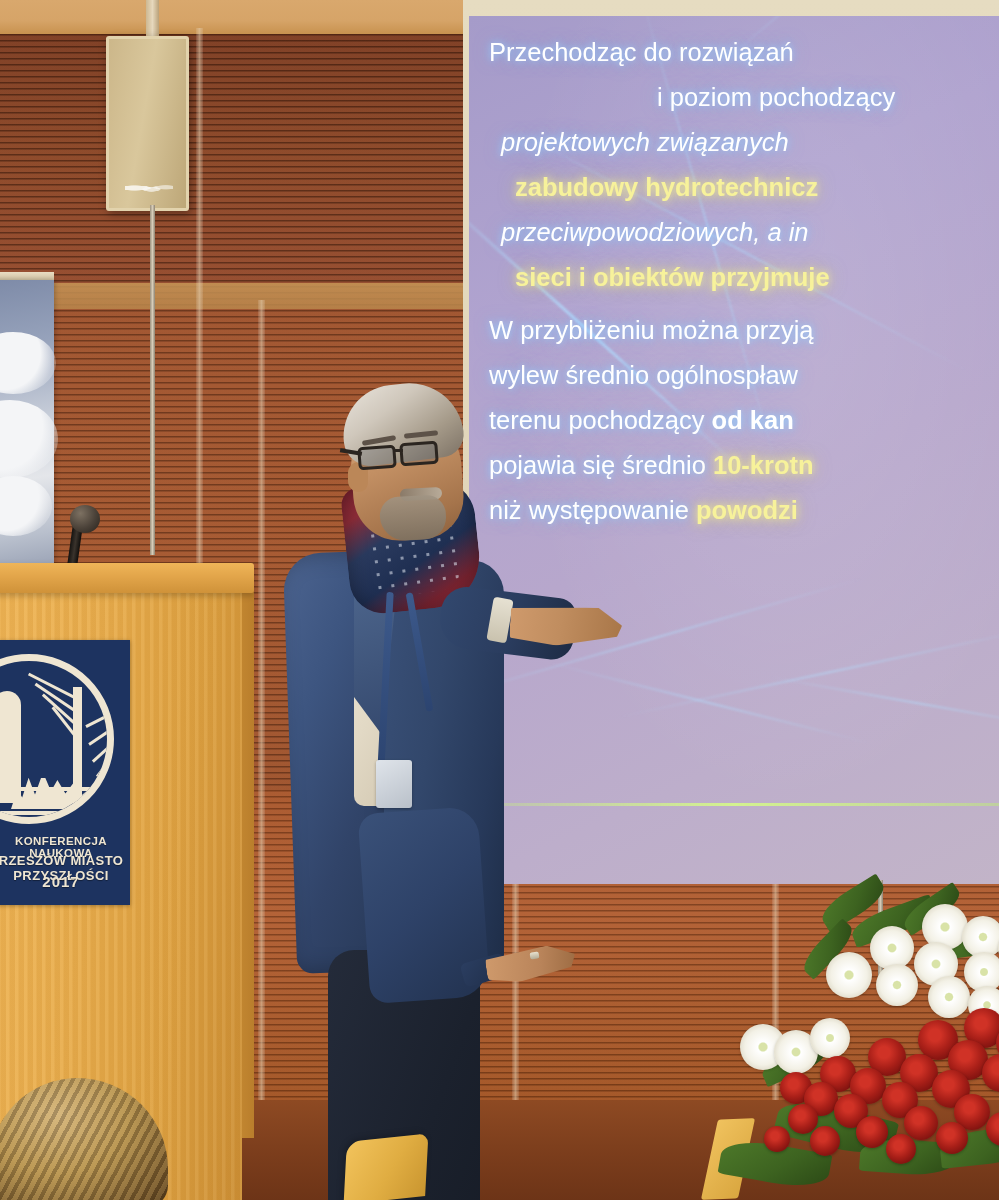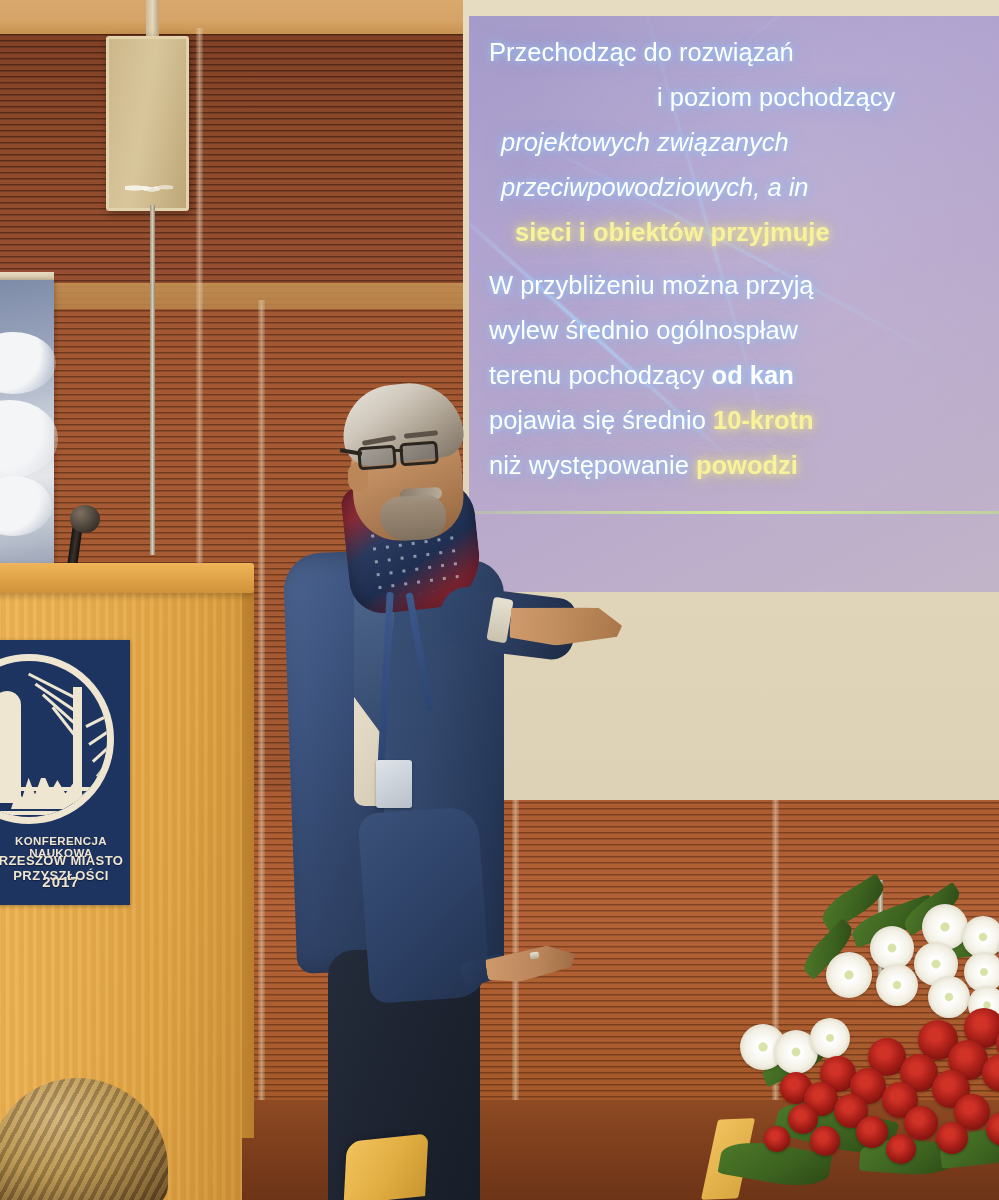--- a/index.html
+++ b/index.html
@@ -166,21 +166,21 @@
   .logo-l1{top:195px;font-size:11.5px;}
   .logo-l2{top:213px;font-size:13px;}
   .logo-l3{top:233px;font-size:15px;letter-spacing:1px;}
 
   
   .screen-frame{
     position:absolute;left:463px;top:0;width:536px;height:800px;
     background:linear-gradient(180deg,#e6dcc1 0%,#ded2b6 100%);
   }
   .screen{
-    position:absolute;left:469px;top:16px;width:530px;height:576px;
+    position:absolute;left:469px;top:16px;width:530px;height:868px;
     background:linear-gradient(155deg,#a59bc9 0%,#b0a3cf 28%,#b7a7cc 55%,#bdaecb 78%,#c2b4c8 100%);
     overflow:hidden;
   }
   .screen-glow{
     position:absolute;inset:0;
     background:radial-gradient(ellipse at 60% 35%, rgba(255,255,255,.12) 0%, transparent 62%);
   }
   .beam{
     position:absolute;background:linear-gradient(90deg,rgba(150,200,255,0),rgba(178,222,255,.85),rgba(150,200,255,0));
     height:3px;filter:blur(1.1px);transform-origin:left center;
@@ -459,20 +459,21 @@
     <div class="beam thin" style="left:150px;top:700px;width:430px;transform:rotate(-12deg);"></div>
     <div class="beam thin" style="left:80px;top:646px;width:330px;transform:rotate(14deg);"></div>
     <div class="beam thin" style="left:300px;top:660px;width:300px;transform:rotate(10deg);"></div>
     <div class="screen-bottom-line"></div>
 
     <div class="slide-text" id="slide-text">
         <div class="para">
           <span class="ln ind5"><span>Przechodząc do rozwiązań</span></span>
           <span class="ln ind1"><span>i poziom pochodzący</span></span>
           <span class="ln ind4"><span>projektowych związanych</span></span>
+          <span class="ln ind3"><span class="hl">zabudowy hydrotechnicz</span></span>
           <span class="ln ind4"><span>przeciwpowodziowych, a in</span></span>
           <span class="ln ind3"><span class="hl">sieci i obiektów przyjmuje</span></span>
         </div>
         <div class="para">
           <span class="ln ind5"><span>W przybliżeniu można przyją</span></span>
           <span class="ln ind5"><span>wylew średnio ogólnospław</span></span>
           <span class="ln ind5"><span>terenu pochodzący </span><span class="bw">od kan</span></span>
           <span class="ln ind5"><span>pojawia się średnio </span><span class="hl">10-krotn</span></span>
           <span class="ln ind5"><span>niż występowanie </span><span class="hl">powodzi</span></span>
         </div>

